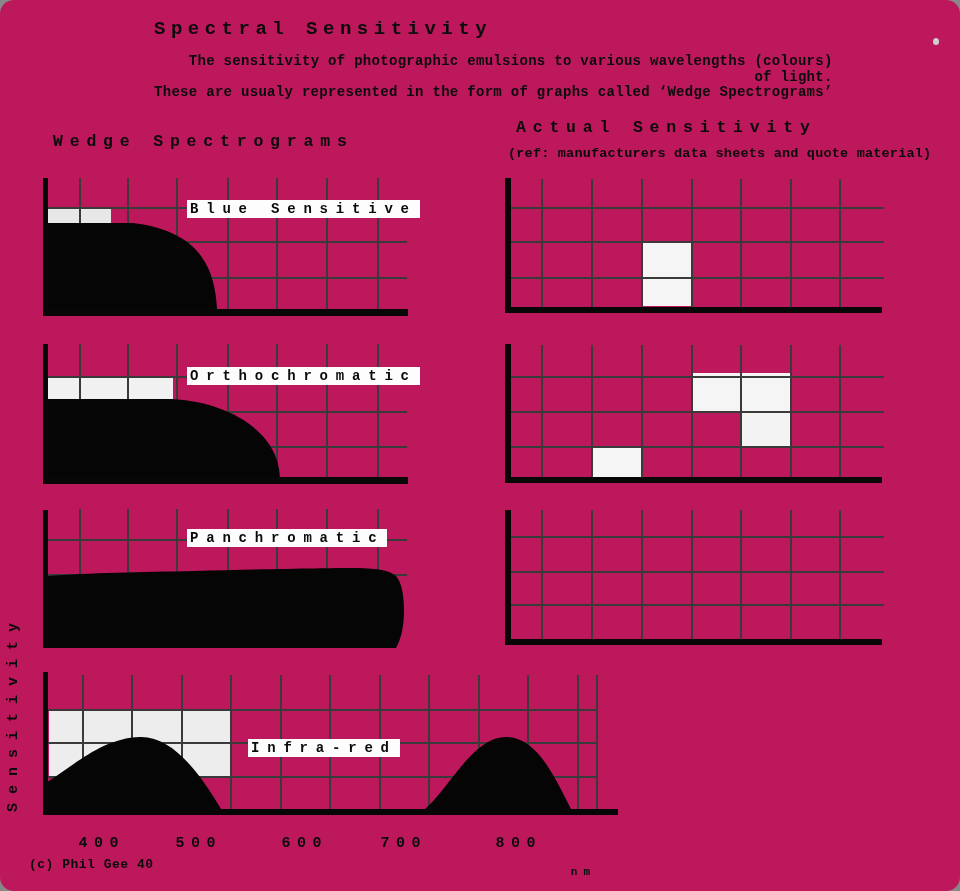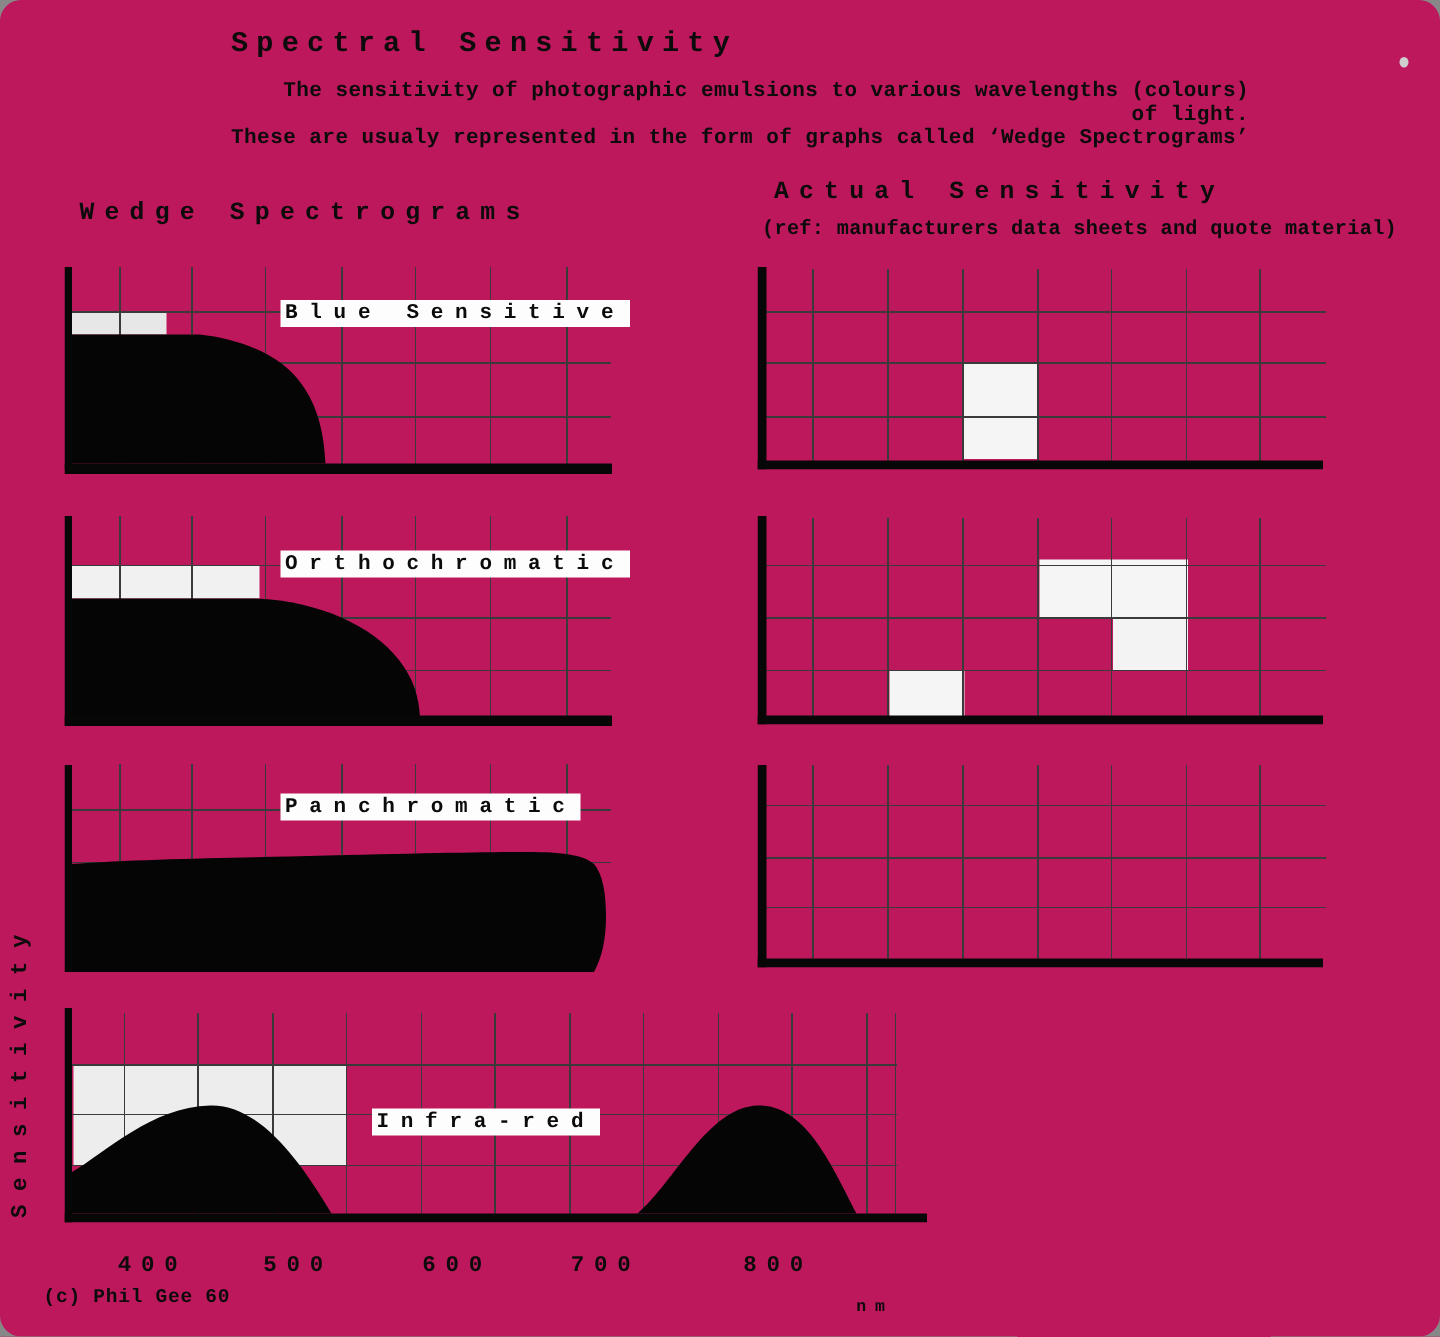--- a/index.html
+++ b/index.html
@@ -177,16 +177,16 @@
 
   <div class="tick" style="left:53px;">400</div>
   <div class="tick" style="left:150px;">500</div>
   <div class="tick" style="left:256px;">600</div>
   <div class="tick" style="left:355px;">700</div>
   <div class="tick" style="left:470px;">800</div>
   <div class="unit">nm</div>
 
   <div class="yaxis-label">Sensitivity</div>
 
-  <div class="credit">(c) Phil Gee 60</div>
+  <div class="credit">(c) Phil Gee 40</div>
 
   <div class="speck"></div>
 </div>
 
 </body></html>

